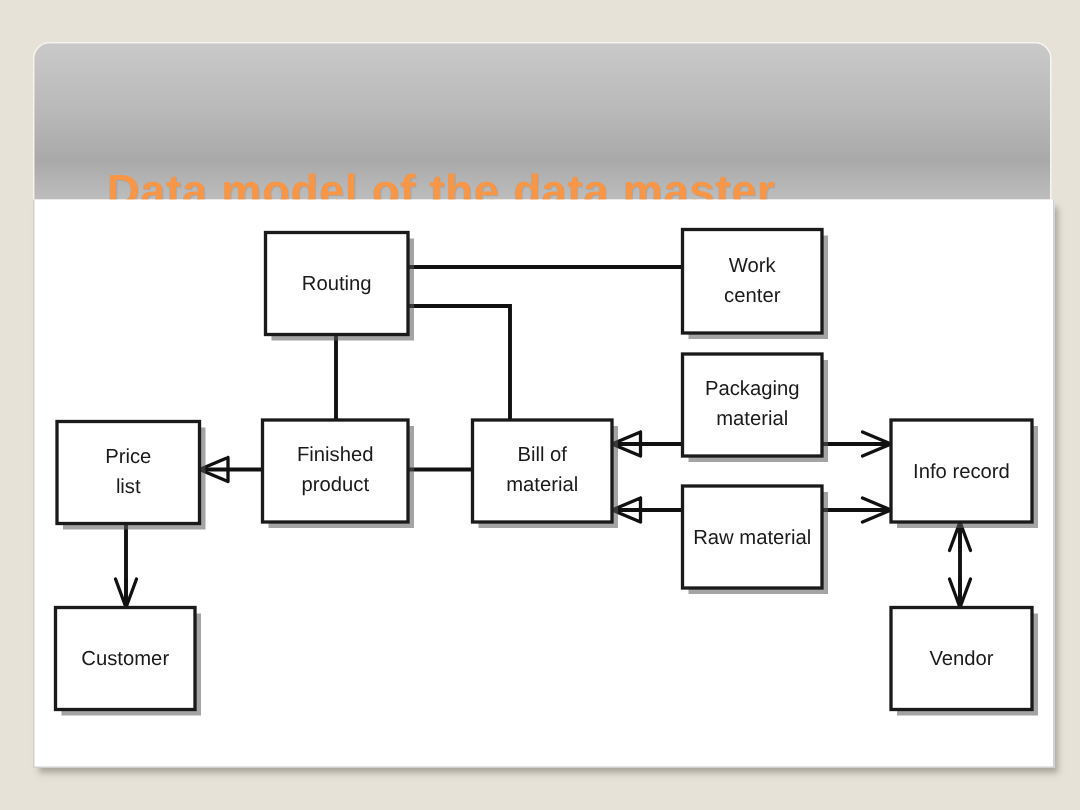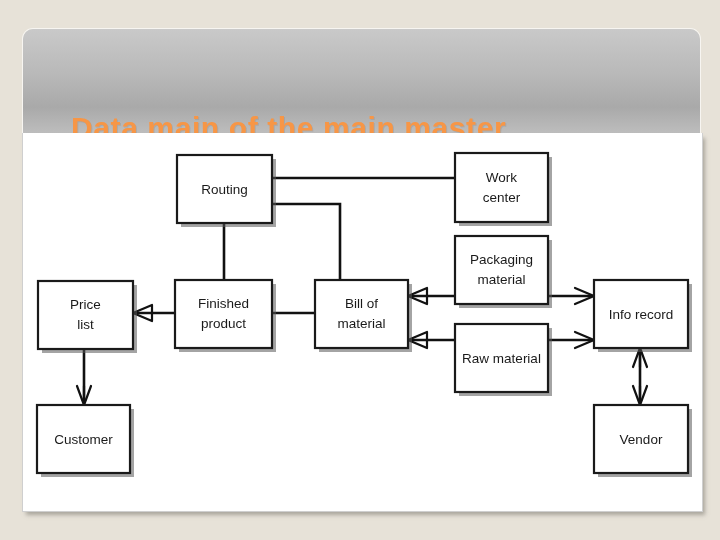--- a/index.html
+++ b/index.html
@@ -80,21 +80,21 @@
     dominant-baseline: middle;
   }
 </style>
 </head>
 <body>
 
 <div class="slide">
 
   <div class="title-plate">
     <div class="title-text">
-      <span>Data main of the main master</span><br>
+      <span>Data model of the data master</span><br>
       <span>data used in the simulation game</span>
     </div>
   </div>
 
   <div class="content-panel"></div>
 
   <div class="diagram">
     <svg class="erd-svg" width="720" height="540" viewBox="0 0 720 540">
       <defs>
         <style>

